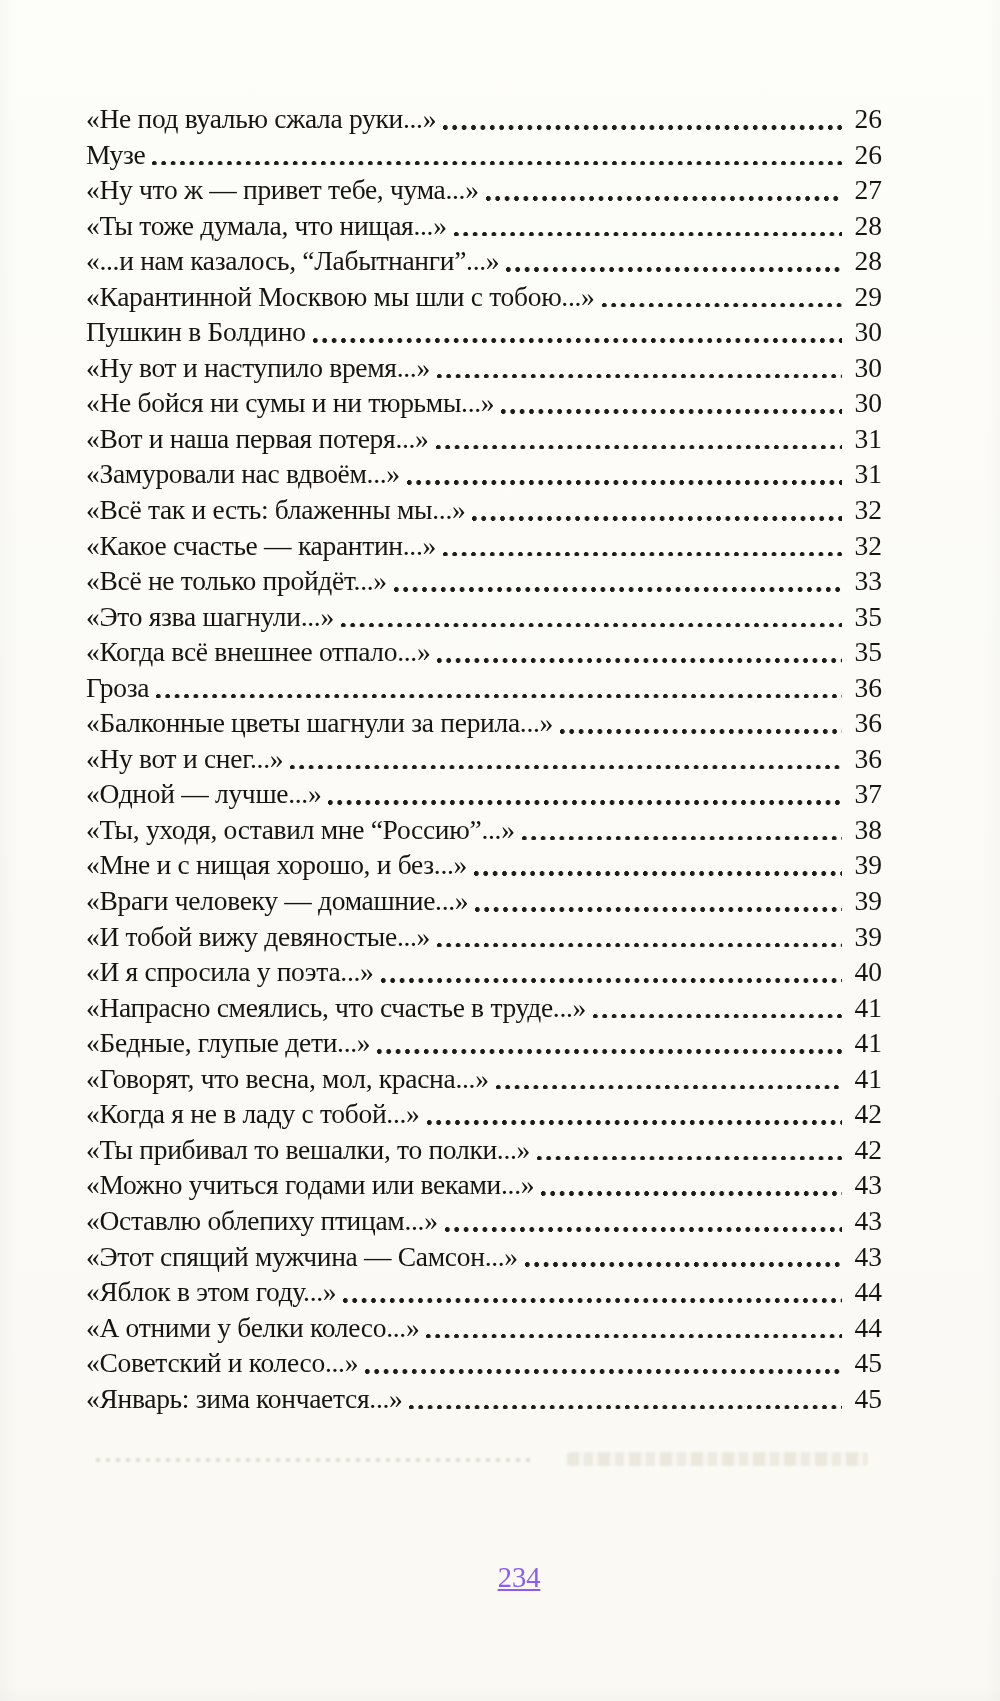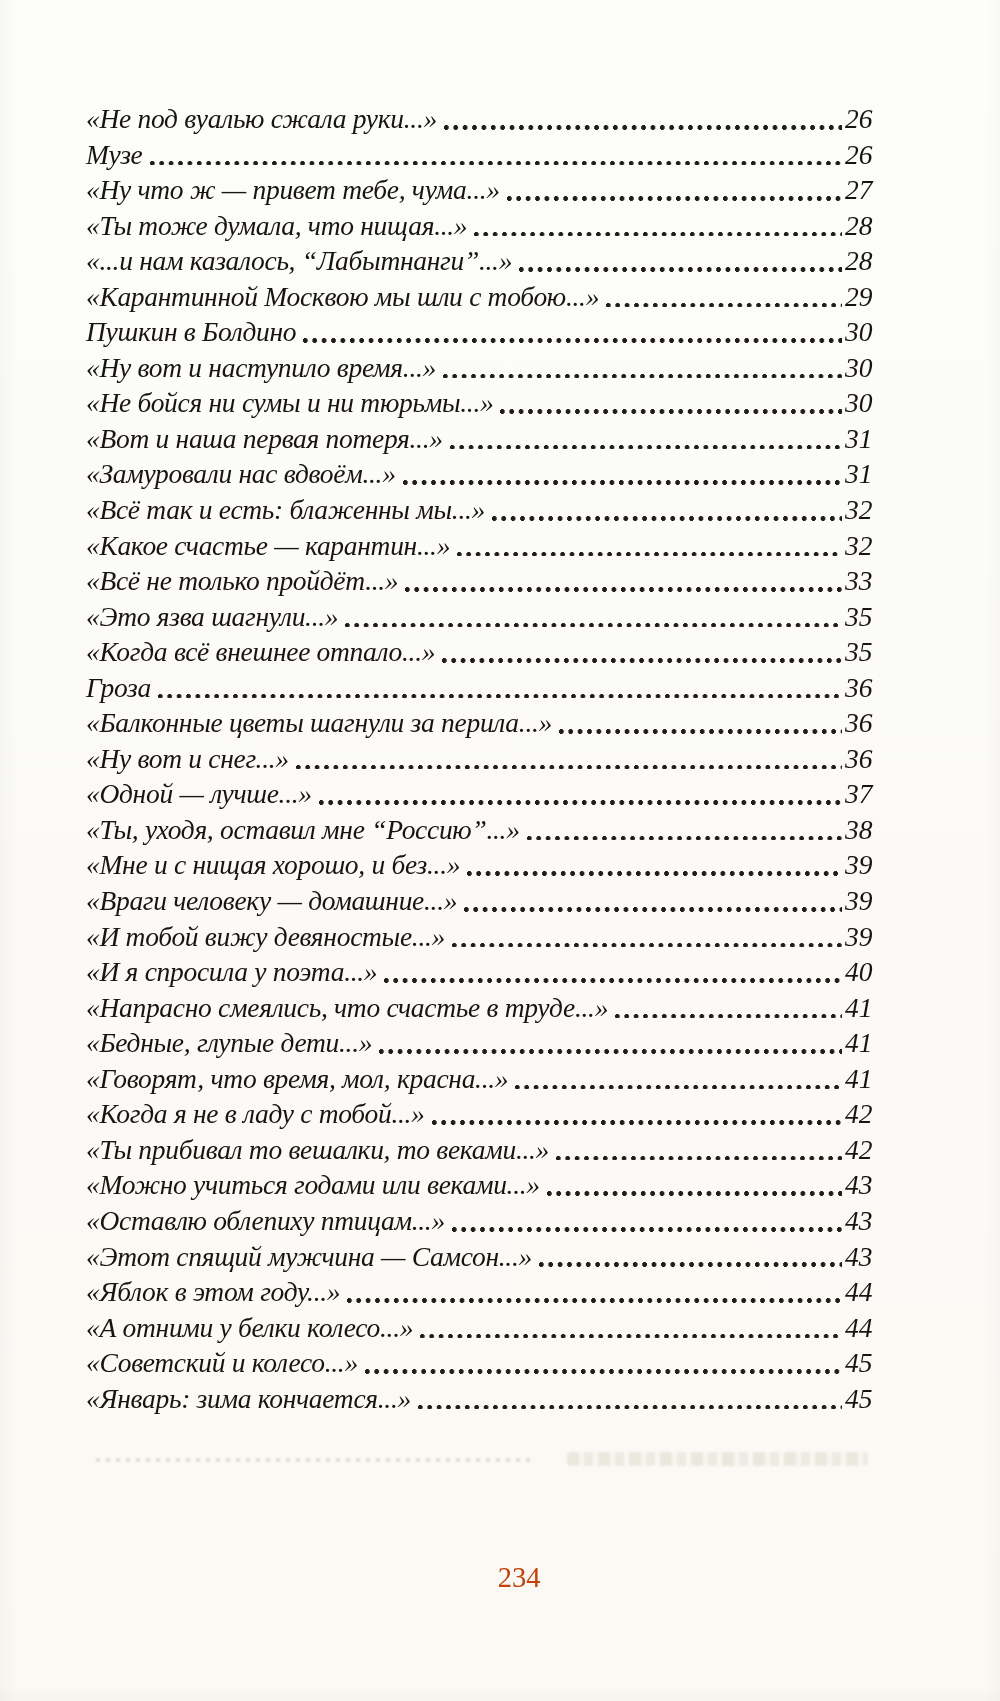--- a/index.html
+++ b/index.html
@@ -33,21 +33,20 @@
     right: 118px;
   }
   .row {
     display: flex;
     align-items: baseline;
     height: 35.55px;
     line-height: 35.55px;
     font-size: 27.5px;
     letter-spacing: -0.3px;
     white-space: nowrap;
-    font-style: italic;
   }
   .title {
     flex: 0 0 auto;
   }
   .leader {
     flex: 1 1 auto;
     min-width: 14px;
     position: relative;
     align-self: stretch;
   }
@@ -58,21 +57,21 @@
     right: 3px;
     bottom: 7px;
     height: 4.6px;
     background-image: radial-gradient(circle at 2.3px 2.3px, #201d18 2.05px, rgba(32,29,24,0) 2.55px);
     background-size: 9.4px 4.6px;
     background-repeat: repeat-x;
   }
   .pnum {
     flex: 0 0 auto;
     width: 37px;
-    text-align: left;
+    text-align: right;
     letter-spacing: 0;
   }
   
   .ghost {
     position: absolute;
     top: 1450px;
     left: 96px;
     right: 132px;
     height: 20px;
     opacity: 0.55;
@@ -104,21 +103,22 @@
   }
   .footer {
     position: absolute;
     top: 1561px;
     left: 0;
     right: 0;
     text-align: center;
     font-size: 28.5px;
     line-height: 34px;
     text-indent: 38px; 
-    color: #c2410c;
+    color: #8b5cf6;
+    text-decoration: underline;
   }
 </style>
 </head>
 <body>
 
 <div class="paper-shade"></div>
 
 <main>
 
   <section class="toc" id="toc">
@@ -279,33 +279,33 @@
     <span class="pnum">41</span>
   </div>
 
   <div class="row">
     <span class="title">«Бедные, глупые дети...»</span>
     <span class="leader"></span>
     <span class="pnum">41</span>
   </div>
 
   <div class="row">
-    <span class="title">«Говорят, что время, мол, красна...» </span>
+    <span class="title">«Говорят, что весна, мол, красна...» </span>
     <span class="leader"></span>
     <span class="pnum">41</span>
   </div>
 
   <div class="row">
     <span class="title">«Когда я не в ладу с тобой...» </span>
     <span class="leader"></span>
     <span class="pnum">42</span>
   </div>
 
   <div class="row">
-    <span class="title">«Ты прибивал то вешалки, то веками...» </span>
+    <span class="title">«Ты прибивал то вешалки, то полки...» </span>
     <span class="leader"></span>
     <span class="pnum">42</span>
   </div>
 
   <div class="row">
     <span class="title">«Можно учиться годами или веками...»</span>
     <span class="leader"></span>
     <span class="pnum">43</span>
   </div>
 

